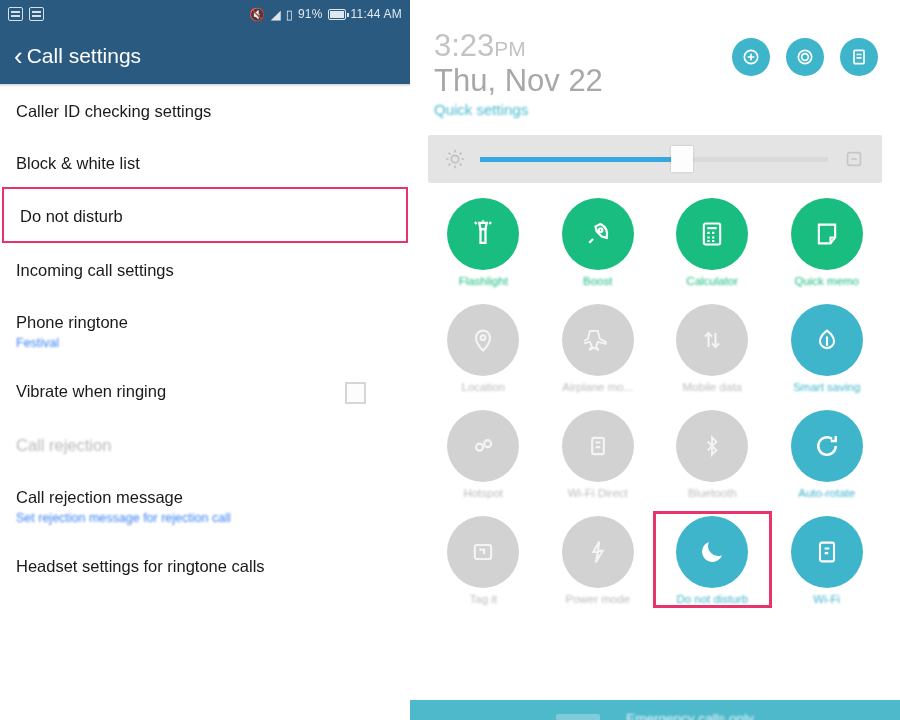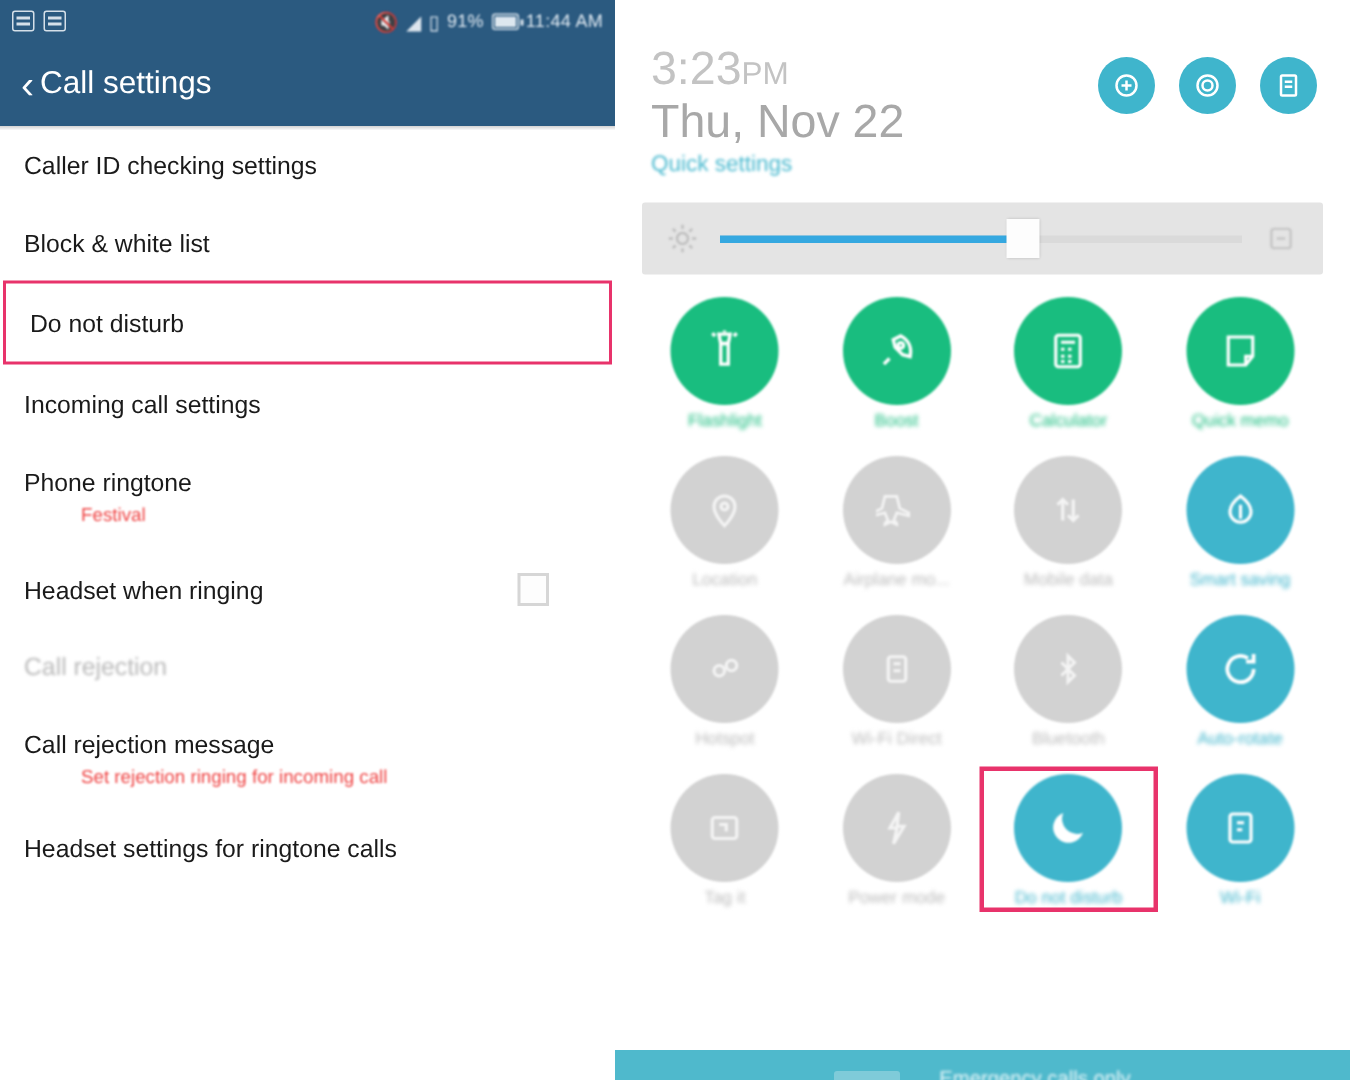--- a/index.html
+++ b/index.html
@@ -83,32 +83,31 @@
   .titlebar::after {
     content: ""; position: absolute; left: 0; right: 0; bottom: -3px;
     height: 3px; background: linear-gradient(#d2d2d2, #ffffff);
   }
 
   .settings-list { padding: 0; }
   .srow {
     padding: 17px 16px 14px 16px;
     cursor: pointer;
     position: relative;
-    display: flex; align-items: flex-end;
+    display: flex; align-items: flex-start;
   }
   .srow .txtwrap { flex: 1 1 auto; }
   .srow .s-title {
     font-size: 16.5px; color: #1a1a1a; line-height: 1.25;
     filter: blur(0.3px);
   }
   .srow.dim .s-title { color: #b9b9b9; filter: blur(0.9px); }
   .srow .s-sub {
-    font-size: 12.5px; color: #ef4444; margin-top: 4px;
+    font-size: 12.5px; color: #3b82f6; margin-top: 4px;
     filter: blur(0.8px);
-    margin-left: 38px;
   }
   .srow.highlight {
     border: 2.5px solid #e8336b;
     margin: 0 2px;
   }
   .chk {
     width: 21px; height: 22px;
     border: 2px solid #d6d6d6;
     background: #fdfdfd;
     margin-top: 1px; margin-right: 28px;
@@ -314,35 +313,35 @@
 
       <div class="srow">
         <div class="txtwrap">
           <div class="s-title">Phone ringtone</div>
           <div class="s-sub">Festival</div>
         </div>
       </div>
 
       <div class="srow">
         <div class="txtwrap">
-          <div class="s-title">Headset when ringing</div>
+          <div class="s-title">Vibrate when ringing</div>
         </div>
         <span class="chk"></span>
       </div>
 
       <div class="srow dim">
         <div class="txtwrap">
           <div class="s-title">Call rejection</div>
         </div>
       </div>
 
       <div class="srow">
         <div class="txtwrap">
           <div class="s-title">Call rejection message</div>
-          <div class="s-sub">Set rejection ringing for incoming call</div>
+          <div class="s-sub">Set rejection message for rejection call</div>
         </div>
       </div>
 
       <div class="srow">
         <div class="txtwrap">
           <div class="s-title">Headset settings for ringtone calls</div>
         </div>
       </div>
 
     </div>

